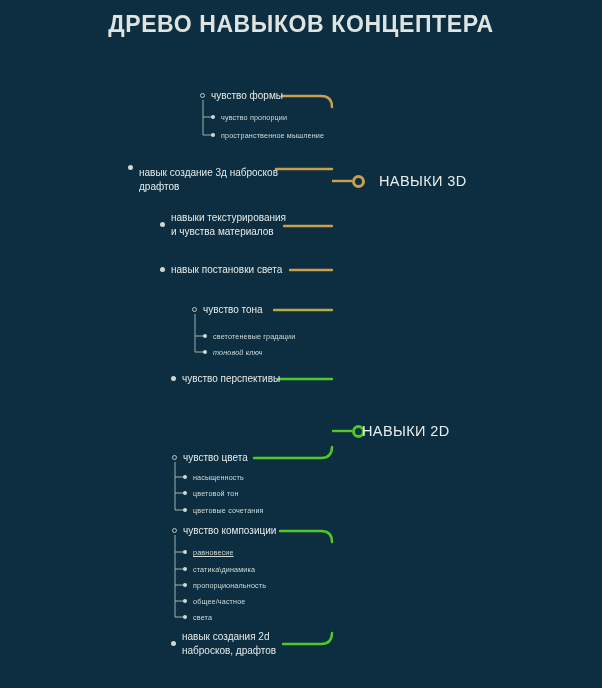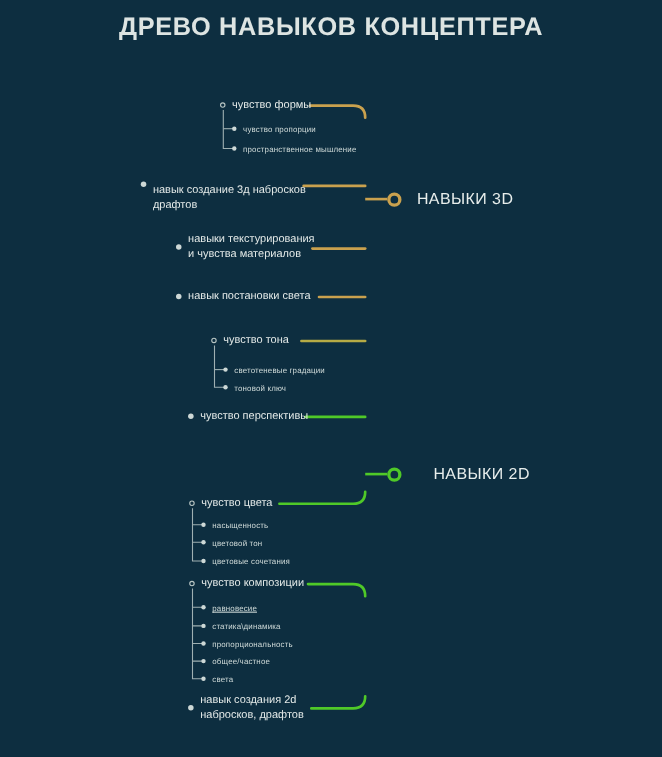--- a/index.html
+++ b/index.html
@@ -167,21 +167,21 @@
   <div class="trunk-node gold" style="left:352px; top:175px;"></div>
   <div class="trunk-label" style="left:379px; top:173px;">НАВЫКИ 3D</div>
 
   <div class="dot-ring" style="left:192px; top:307px;"></div>
   <div class="node-label lvl1" style="left:203px; top:303px;">чувство тона</div>
 
   <div class="dot-solid small" style="left:203px; top:334px;"></div>
   <div class="node-label lvl2" style="left:213px; top:332px;">светотеневые градации</div>
 
   <div class="dot-solid small" style="left:203px; top:350px;"></div>
-  <div class="node-label lvl2" style="left:213px; top:348px;">тоновой ключ</div>
+  <div class="node-label lvl2" style="left:213px; top:348px;font-style:italic;">тоновой ключ</div>
 
   <div class="dot-solid" style="left:171px; top:376px;"></div>
   <div class="node-label lvl1" style="left:182px; top:372px;">чувство перспективы</div>
 
   <div class="dot-ring" style="left:172px; top:455px;"></div>
   <div class="node-label lvl1" style="left:183px; top:451px;">чувство цвета</div>
 
   <div class="dot-solid small" style="left:183px; top:475px;"></div>
   <div class="node-label lvl2" style="left:193px; top:473px;">насыщенность</div>
 
@@ -207,15 +207,15 @@
   <div class="node-label lvl2" style="left:193px; top:597px;">общее/частное</div>
 
   <div class="dot-solid small" style="left:183px; top:615px;"></div>
   <div class="node-label lvl2" style="left:193px; top:613px;">света</div>
 
   <div class="dot-solid" style="left:171px; top:641px;"></div>
   <div class="node-label lvl1" style="left:182px; top:630px;">навык создания 2d
 набросков, драфтов</div>
 
   <div class="trunk-node green" style="left:352px; top:425px;"></div>
-  <div class="trunk-label" style="left:394px; top:423px;text-align:center;">НАВЫКИ 2D</div>
+  <div class="trunk-label" style="left:362px; top:423px;text-align:center;">НАВЫКИ 2D</div>
 
 </div>
 
 </body></html>

